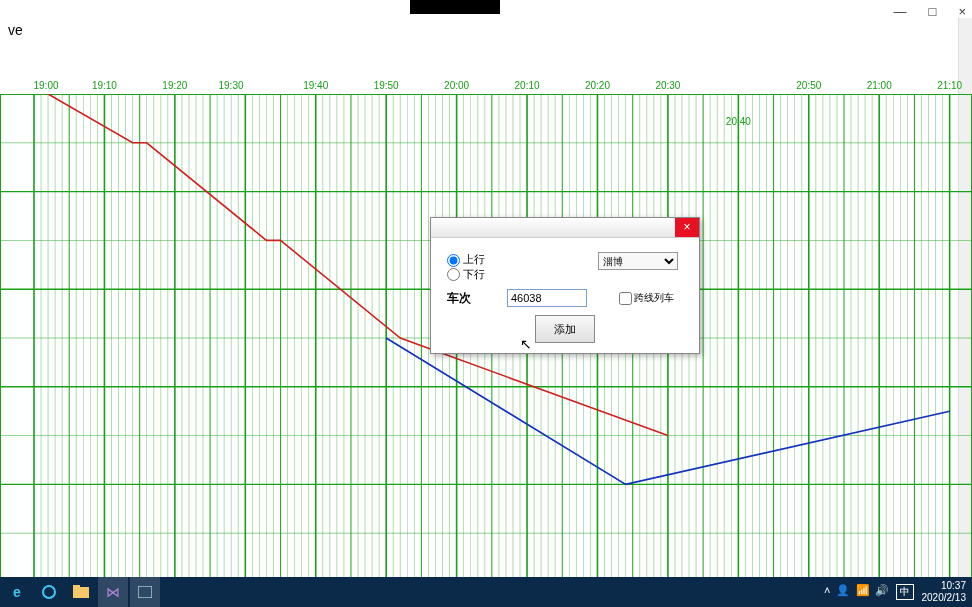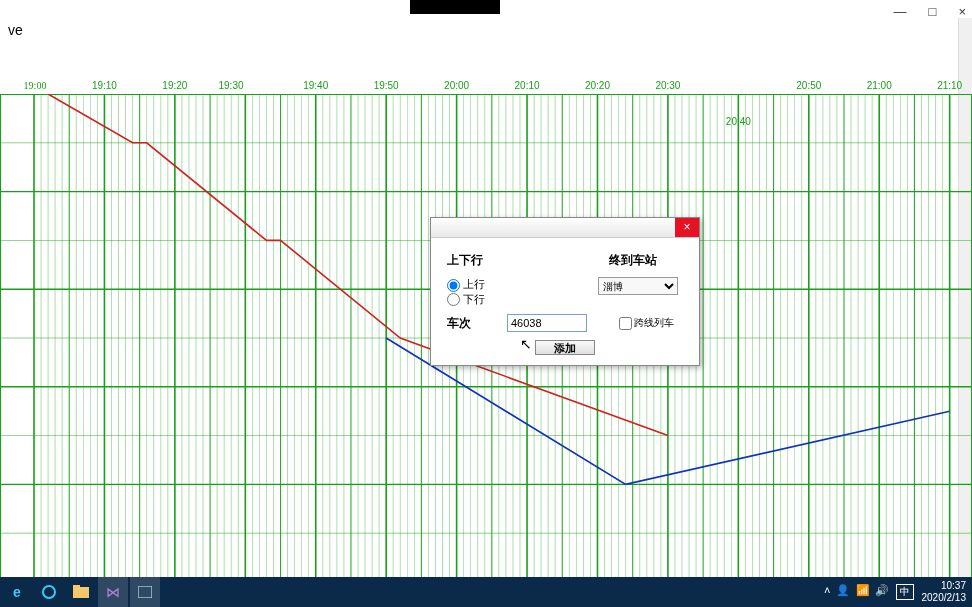--- a/index.html
+++ b/index.html
@@ -38,21 +38,21 @@
   .dlg-row { display: flex; align-items: flex-start; margin-bottom: 8px; }
   .dlg-left { width: 60px; font-weight: bold; font-size: 12px; }
   .dlg-mid { flex: 1; }
   .dlg-right-head { width: 100px; text-align: center; font-weight: bold; font-size: 12px; }
   .radio-group label { display: block; font-size: 11px; line-height: 14px; }
   .radio-group input { margin-right: 3px; vertical-align: middle; }
   .combo { width: 80px; height: 18px; font-size: 10px; border: 1px solid #999; background: #f8f8f8; margin-left: 10px; }
   .train-input { width: 80px; height: 18px; font-size: 11px; border: 1px solid #7a9fcc; padding: 0 3px; }
   .chk-label { font-size: 10px; margin-left: 8px; white-space: nowrap; padding-left: 24px; }
   .chk-label input { vertical-align: middle; margin-right: 2px; }
-  .add-btn { display: block; margin: 0 auto 0 auto; width: 60px; height: 15px; font-size: 11px; border: 1px solid #888; background: linear-gradient(#f8f8f8,#e0e0e0); cursor: pointer; font-weight: bold; }
+  .add-btn { display: block; margin: 0 auto 0 auto; width: 60px; height: 28px; font-size: 11px; border: 1px solid #888; background: linear-gradient(#f8f8f8,#e0e0e0); cursor: pointer; }
   
   
   .cursor-ptr { position: absolute; top: 336px; left: 520px; font-size: 14px; color: #000; pointer-events:none; }
   
   
   .taskbar { position: absolute; bottom: 0; left: 0; width: 100%; height: 30px; background: #0b2a4a; display: flex; align-items: center; color: #fff; font-size: 10px; }
   .tb-left { display: flex; align-items: center; gap: 2px; padding-left: 2px; }
   .tb-icon { width: 30px; height: 30px; display: flex; align-items: center; justify-content: center; font-size: 14px; }
   .tb-icon.active { background: rgba(255,255,255,0.15); }
   .tb-right { margin-left: auto; display: flex; align-items: center; gap: 8px; padding-right: 6px; }
@@ -76,21 +76,21 @@
     <span>×</span>
   </div>
 
   <div class="top-frag">ve</div>
 
   <div class="v-scroll"></div>
 
 
   <div class="chart">
     <div class="time-labels" id="time-labels">
-        <span style="left: 35px; font-family: Liberation Serif, serif;">19:00</span>
+        <span style="left: 46px;">19:00</span>
         <span style="left: 104.435px;">19:10</span>
         <span style="left: 174.87px;">19:20</span>
         <span style="left: 231px;">19:30</span>
         <span style="left: 315.739px;">19:40</span>
         <span style="left: 386.174px;">19:50</span>
         <span style="left: 456.609px;">20:00</span>
         <span style="left: 527.043px;">20:10</span>
         <span style="left: 597.478px;">20:20</span>
         <span style="left: 667.913px;">20:30</span>
         <span style="left: 738.348px; margin-top: 36px;">20:40</span>
@@ -248,25 +248,20 @@
         </svg>
     </div>
   </div>
 
   <div class="dialog">
     <div class="dlg-title">
       <div class="dlg-close">×</div>
     </div>
     <div class="dlg-body">
       <div class="dlg-row">
-        <div class="dlg-left">上下行</div>
-        <div class="dlg-mid"></div>
-        <div class="dlg-right-head">终到车站</div>
-      </div>
-      <div class="dlg-row">
         <div class="dlg-left"></div>
         <div class="dlg-mid radio-group" style="margin-left:-60px;">
           <label><input type="radio" name="dir" checked="" style=""><span>上行</span></label>
           <label><input type="radio" name="dir" style=""><span>下行</span></label>
         </div>
         <div style="width:100px;text-align:center;">
           <select class="combo">
             <option>淄博</option>
           </select>
         </div>

